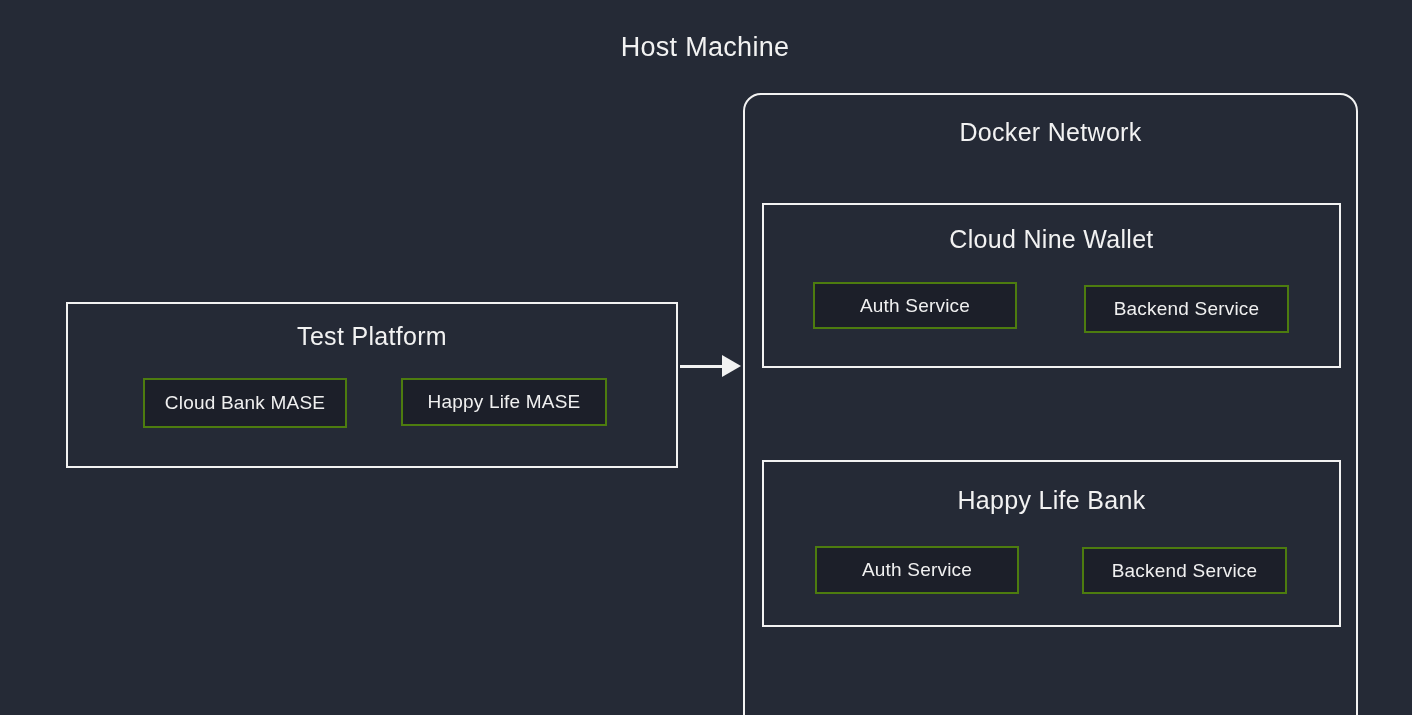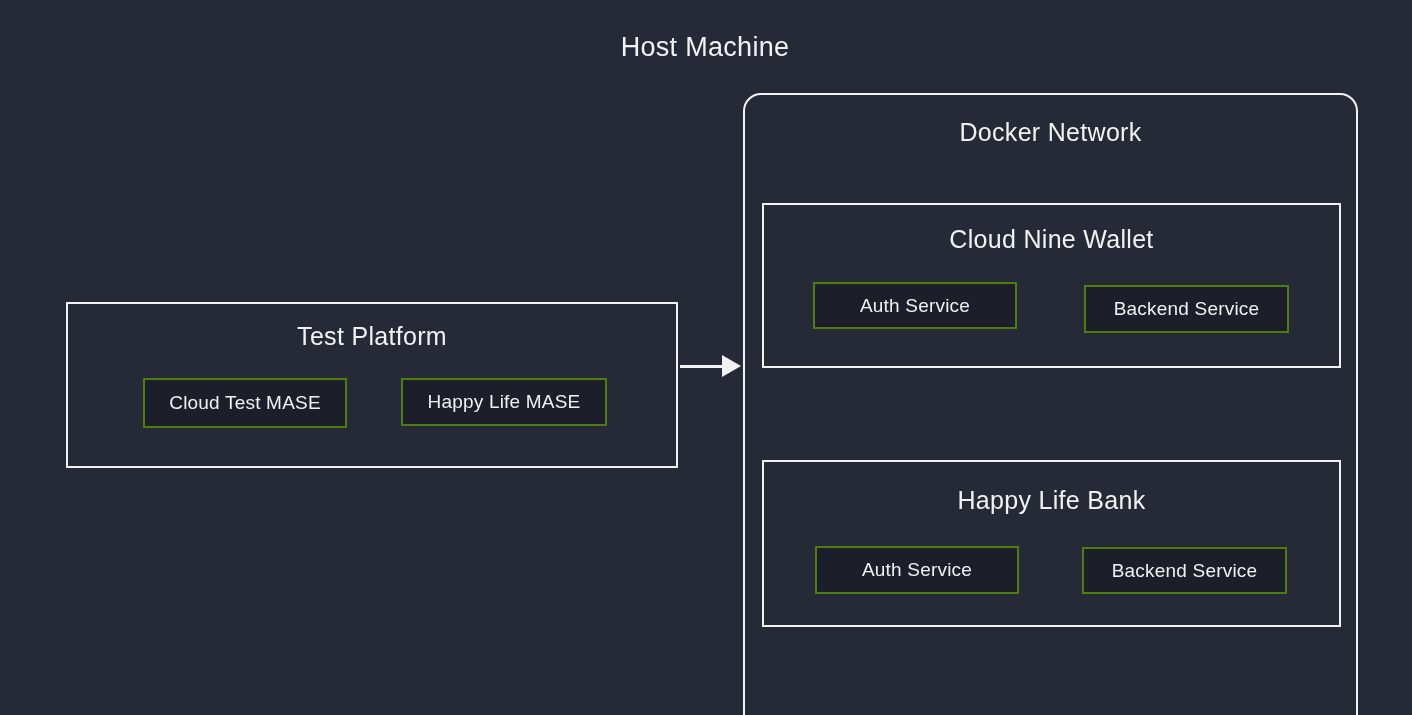--- a/index.html
+++ b/index.html
@@ -114,21 +114,21 @@
 
     <div class="outline-box" id="happy-life-bank">
       <div class="box-title">Happy Life Bank</div>
       <div class="service-box" id="hlb-auth">Auth Service</div>
       <div class="service-box" id="hlb-backend">Backend Service</div>
     </div>
   </div>
 
   <div class="outline-box" id="test-platform">
     <div class="box-title">Test Platform</div>
-    <div class="service-box" id="tp-cloud-nine">Cloud Test MASE</div>
+    <div class="service-box" id="tp-cloud-nine">Cloud Bank MASE</div>
     <div class="service-box" id="tp-happy-life">Happy Life MASE</div>
   </div>
 
   <div class="arrow">
     <div class="arrow-line"></div>
     <div class="arrow-head"></div>
   </div>
 
 </div>
 

